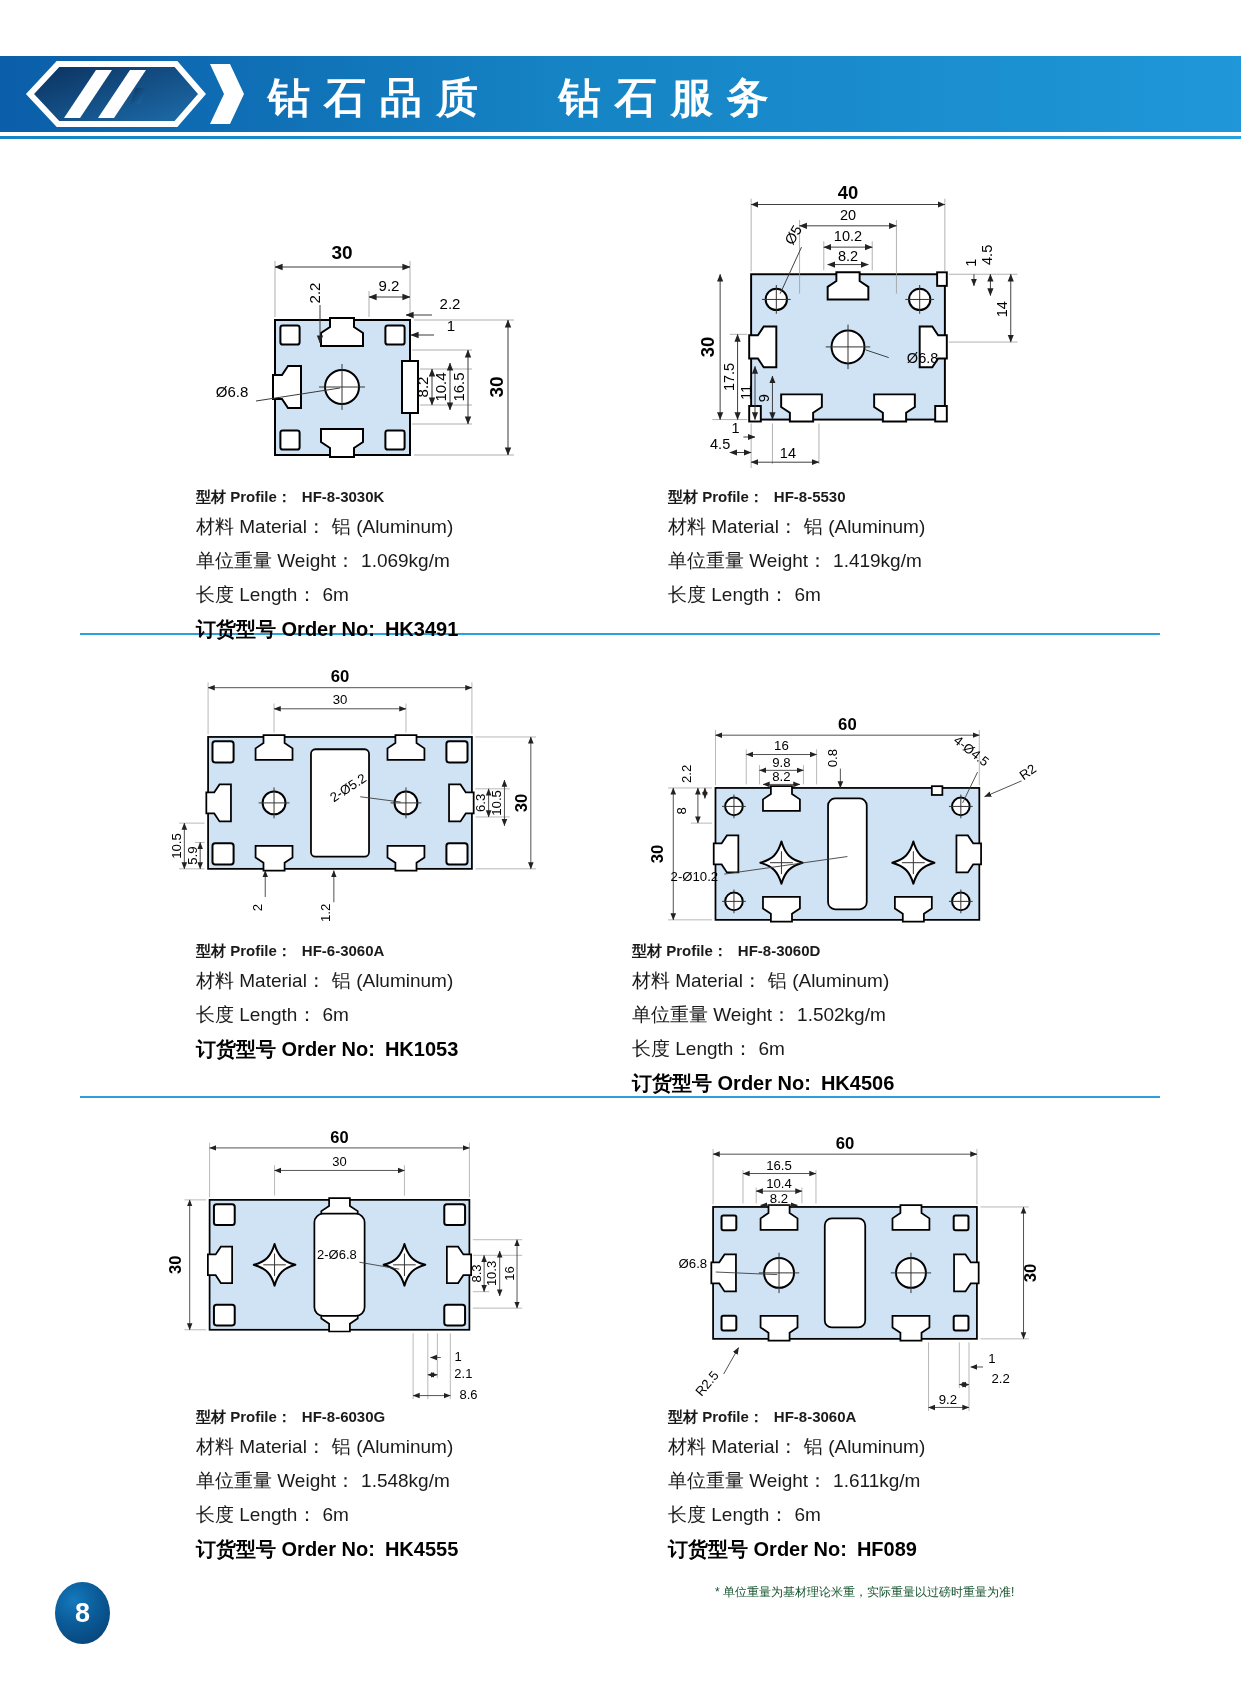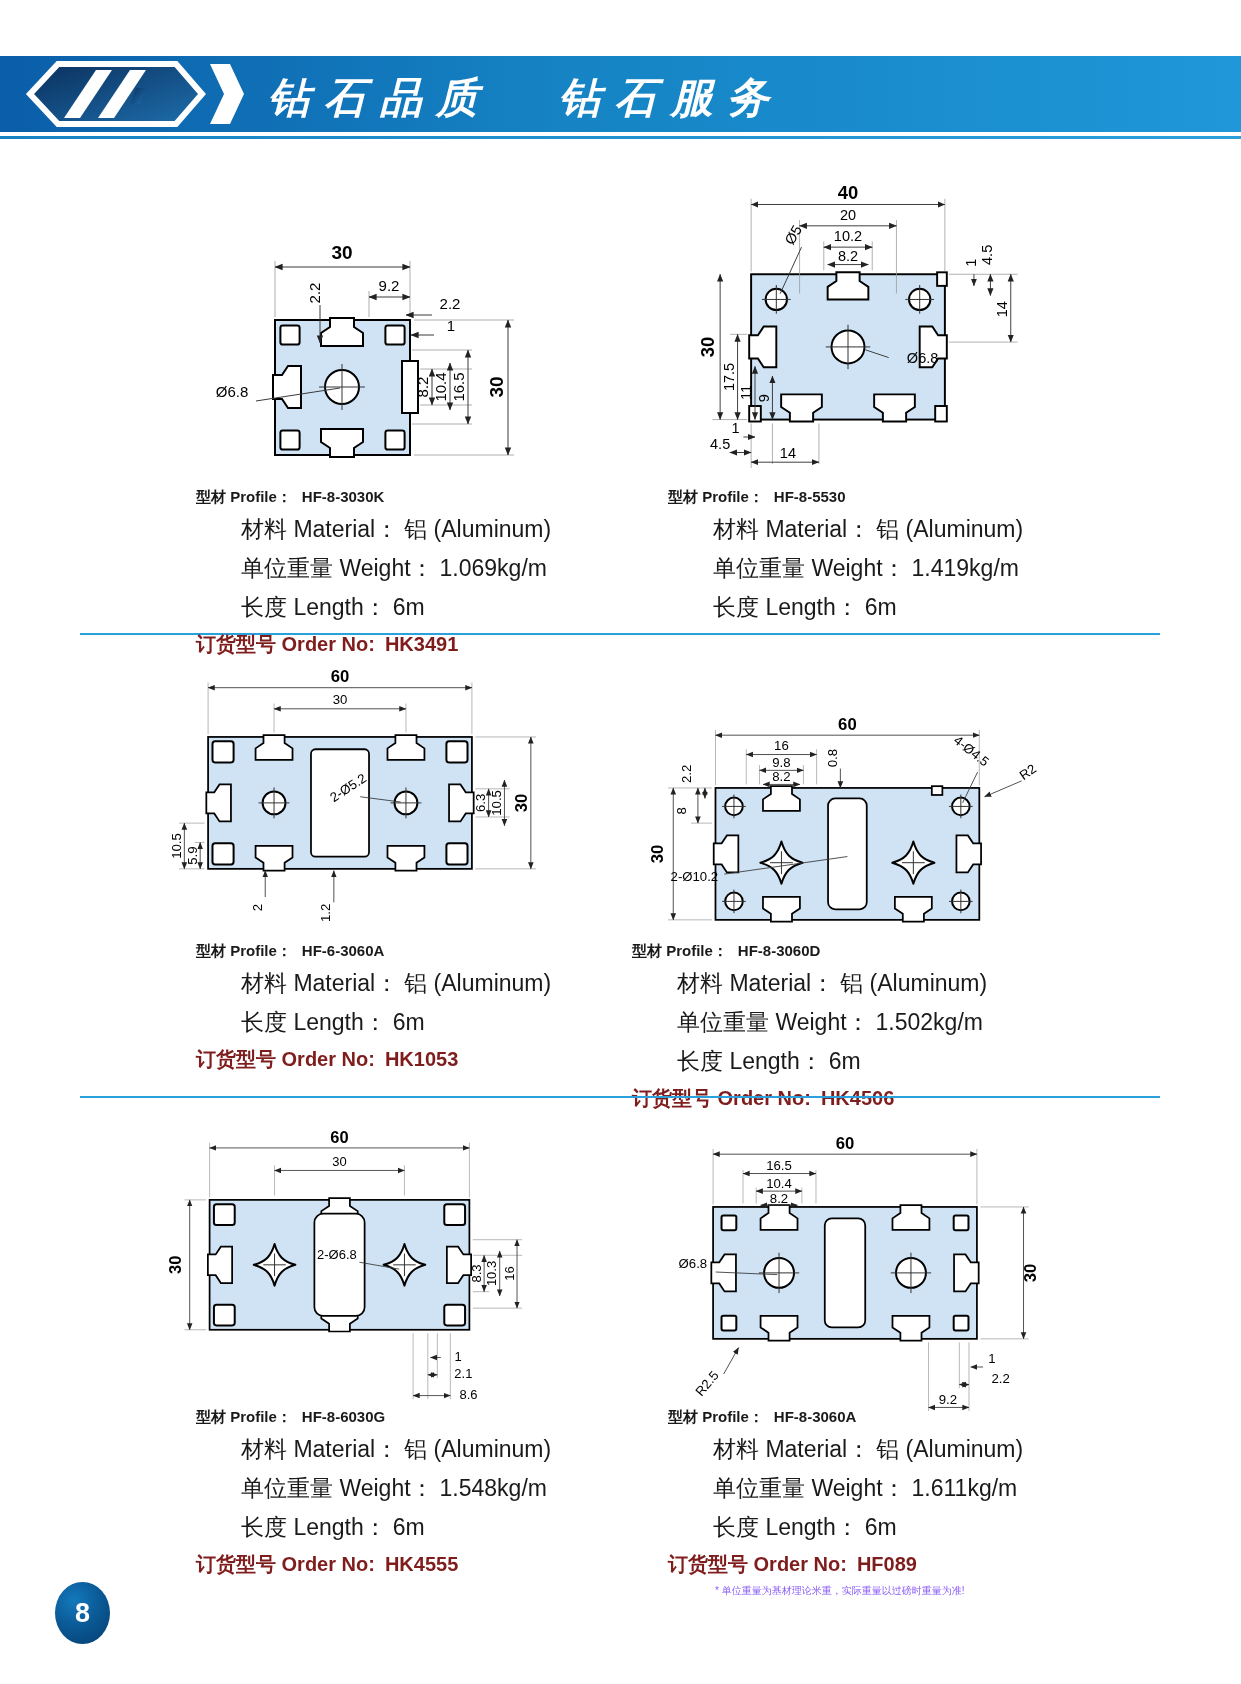--- a/index.html
+++ b/index.html
@@ -5,46 +5,46 @@
   html,body{margin:0;padding:0;background:#fff;}
   #page{position:relative;width:1241px;height:1684px;background:#fff;overflow:hidden;
         font-family:"Liberation Sans",sans-serif;}
   
   #banner{position:absolute;left:0;top:56px;width:1241px;height:76px;
           background:linear-gradient(90deg,#0b5ea9 0%,#1583c4 45%,#1f97d8 100%);}
   #banner-line{position:absolute;left:0;top:136px;width:1241px;height:3px;
           background:linear-gradient(90deg,#1583c4,#2aa0dd);}
   #logo{position:absolute;left:24px;top:58px;}
   #slogan{position:absolute;left:268px;top:70px;color:#fff;font-size:42px;
-          font-style:italic;font-weight:bold;letter-spacing:14px;
+          font-weight:bold;letter-spacing:14px;
           font-family:"DejaVu Serif",serif;white-space:nowrap;}
   #slogan .gap{display:inline-block;width:38px;}
   
   .divider{position:absolute;left:80px;width:1080px;height:2px;background:#2aa0dd;}
   
   svg.draw{position:absolute;}
   svg .body{fill:#cfe3f5;stroke:#000;stroke-width:2;}
   svg .cut{fill:#ffffff;stroke:#000;stroke-width:2;}
   svg .dl{stroke:#3a3a3a;stroke-width:1;fill:none;}
   svg .xl{stroke:#9a9a9a;stroke-width:0.8;fill:none;}
   svg text{font-family:"Liberation Sans",sans-serif;font-size:15px;fill:#000;text-anchor:middle;}
   svg text.b{font-size:19px;font-weight:bold;}
   
   .spec{position:absolute;width:390px;color:#1a1a1a;}
   .spec .t{font-size:15px;font-weight:bold;margin-bottom:7px;}
   .spec .t .v{margin-left:10px;}
-  .spec .l{font-size:23px;margin-bottom:8px;margin-left:45px;}
+  .spec .l{font-size:19px;margin-bottom:8px;}
   .spec .l .v{margin-left:6px;}
-  .spec .o{font-size:20px;font-weight:bold;color:#7f1d1d;margin-top:3px;}
+  .spec .o{font-size:20px;font-weight:bold;color:#000000;margin-top:3px;}
   .spec .o .v{margin-left:10px;}
   
   #page-badge{position:absolute;left:55px;top:1582px;width:55px;height:62px;border-radius:50%;
       background:radial-gradient(circle at 35% 30%,#1479bd 0%,#0a5a96 45%,#063d70 100%);
       color:#fff;font-size:27px;font-weight:bold;display:flex;align-items:center;justify-content:center;}
-  #footer-note{position:absolute;left:715px;top:1584px;width:480px;font-size:10px;color:#8b5cf6;}
+  #footer-note{position:absolute;left:715px;top:1584px;width:480px;font-size:12px;color:#14532d;}
 </style>
 </head>
 <body>
 
 <div id="page">
 
   <svg width="0" height="0" style="position:absolute" aria-hidden="true">
     <defs>
       <marker id="ar" viewBox="0 0 10 10" refX="9.5" refY="5" markerWidth="8" markerHeight="8" orient="auto-start-reverse">
         <path d="M0,1 L10,5 L0,9 z" fill="#222"></path>

